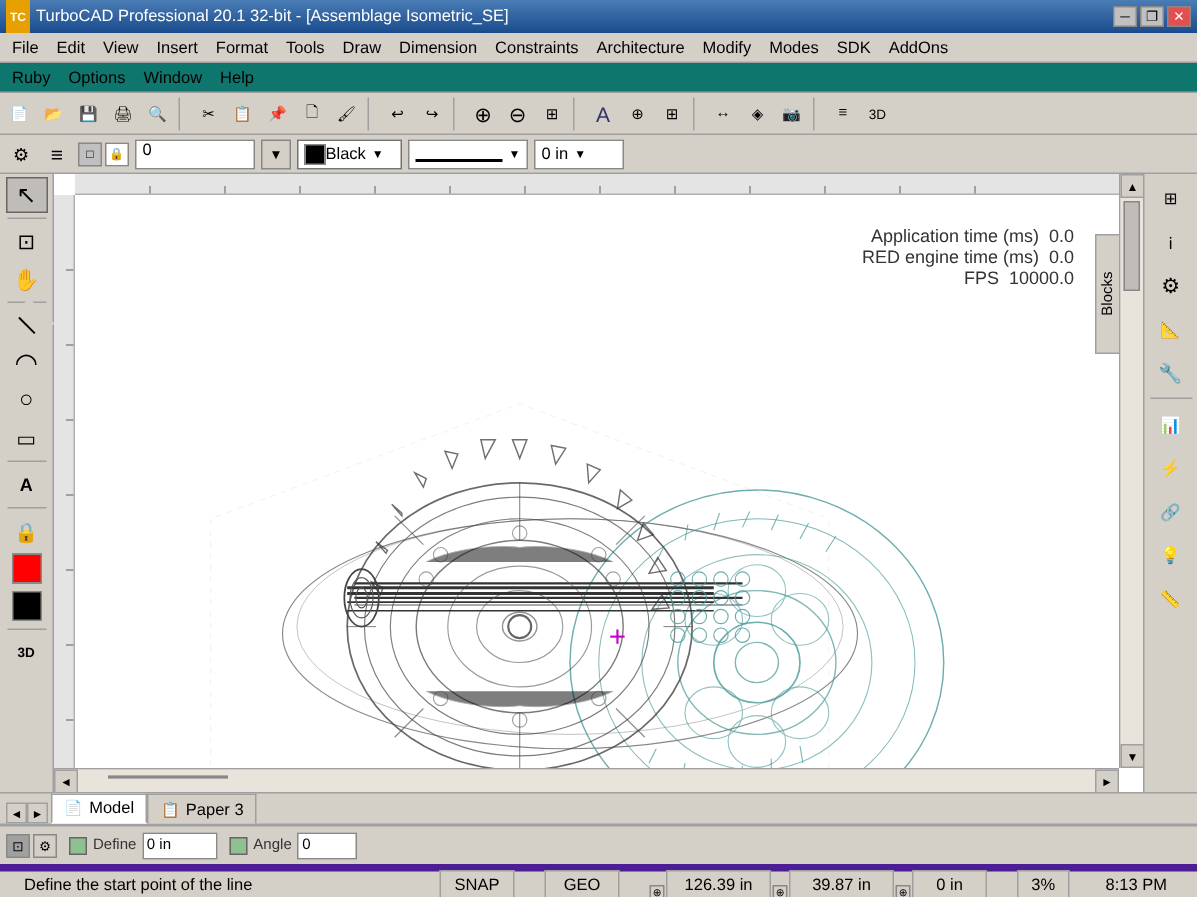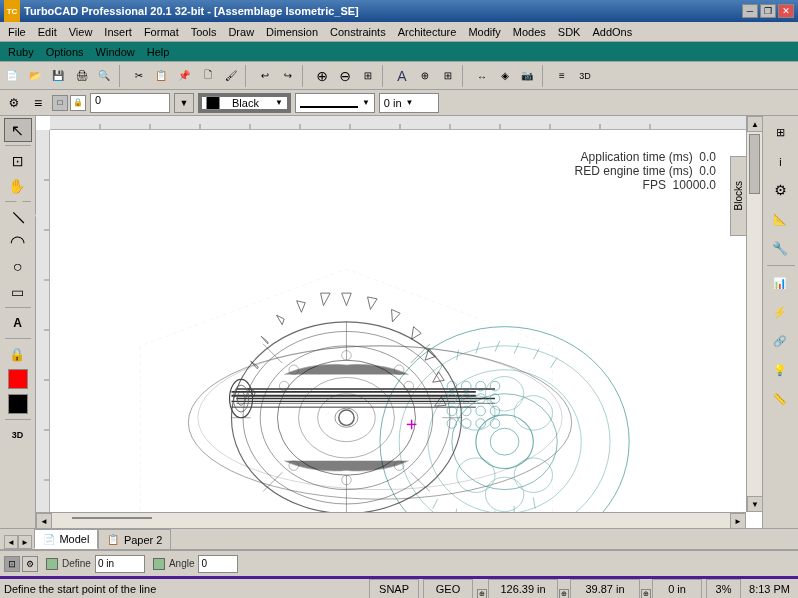--- a/index.html
+++ b/index.html
@@ -10,21 +10,21 @@
       height: 22px;
       background: linear-gradient(to bottom, #4a7cb5, #1a4b8c);
       display: flex;
       align-items: center;
       justify-content: space-between;
       padding: 0 4px;
       color: white;
     }
     #titlebar-left { display: flex; align-items: center; gap: 4px; }
     #titlebar-icon { width: 16px; height: 26px; background: #e8a000; border-radius: 2px; font-size: 8px; display: flex; align-items: center; justify-content: center; color: white; font-weight: bold; }
-    #titlebar-title { font-size: 11px; font-weight: bold; text-align: right; }
+    #titlebar-title { font-size: 11px; font-weight: normal; text-align: right; }
     #titlebar-controls { display: flex; gap: 2px; }
     .win-btn {
       width: 16px; height: 14px; background: #c0c0c0; border: 1px solid #888; font-size: 9px;
       display: flex; align-items: center; justify-content: center; cursor: pointer; color: #000;
     }
     .win-btn.close { background: #e05050; color: white; }
 
     
     #menubar {
       height: 20px;
@@ -89,25 +89,25 @@
       height: 20px;
       background: white;
       border: 1px solid #888;
       padding: 0 4px;
       font-size: 11px;
       width: 120px;
     }
     .ctrl-color-dropdown {
       height: 20px;
       background: white;
-      border: 4px solid #737373;
+      border: 1px solid #737373;
       display: flex;
       align-items: center;
       padding: 0 4px;
-      gap: 12px;
+      gap: 0;
       cursor: pointer;
       font-size: 11px;
       min-width: 70px;
     }
     .color-swatch { width: 14px; height: 14px; background: black; border: 1px solid #888; }
     .ctrl-linetype {
       height: 20px;
       background: white;
       border: 1px solid #888;
       display: flex;
@@ -259,25 +259,25 @@
       background: white;
       border: 1px solid #888;
       font-size: 10px;
       padding: 0 2px;
     }
 
     
     #statusbar {
       height: 22px;
       background: #d4d0c8;
-      border-top: 3px solid #4c1d95;
-      display: flex;
-      align-items: center;
-      padding: 0 4px;
-      gap: 4px;
+      border-top: 5px solid #4c1d95;
+      display: flex;
+      align-items: center;
+      padding: 0 16px;
+      gap: 20px;
     }
     .status-text { font-size: 11px; flex: 1; }
     .status-section {
       height: 20px;
       background: #d4d0c8;
       border: 1px solid #a0a0a0;
       display: flex; align-items: center;
       padding: 0 4px;
       font-size: 11px;
       min-width: 50px;
@@ -651,21 +651,21 @@
     <div style="display:flex;align-items:center;margin-right:2px;">
       <div style="width:14px;height:14px;background:#d4d0c8;border:1px solid #a0a0a0;display:flex;align-items:center;justify-content:center;font-size:8px;cursor:pointer;">◄</div>
       <div style="width:14px;height:14px;background:#d4d0c8;border:1px solid #a0a0a0;display:flex;align-items:center;justify-content:center;font-size:8px;cursor:pointer;">►</div>
     </div>
     <div class="tab active">
       <span style="font-size:10px;">📄</span>
       <span>Model</span>
     </div>
     <div class="tab">
       <span style="font-size:10px;">📋</span>
-      <span>Paper 2</span>
+      <span>Paper 3</span>
     </div>
   </div>
 
   <div id="coordbar">
     <div style="display:flex;align-items:center;gap:2px;">
       <div style="width:16px;height:16px;background:#a0a0a0;border:1px solid #888;display:flex;align-items:center;justify-content:center;font-size:9px;">⊡</div>
       <div style="width:16px;height:16px;background:#d4d0c8;border:1px solid #888;display:flex;align-items:center;justify-content:center;font-size:9px;">⚙</div>
     </div>
     <div class="coord-group">
       <div style="width:12px;height:12px;background:#90c090;border:1px solid #666;margin-right:2px;"></div>

